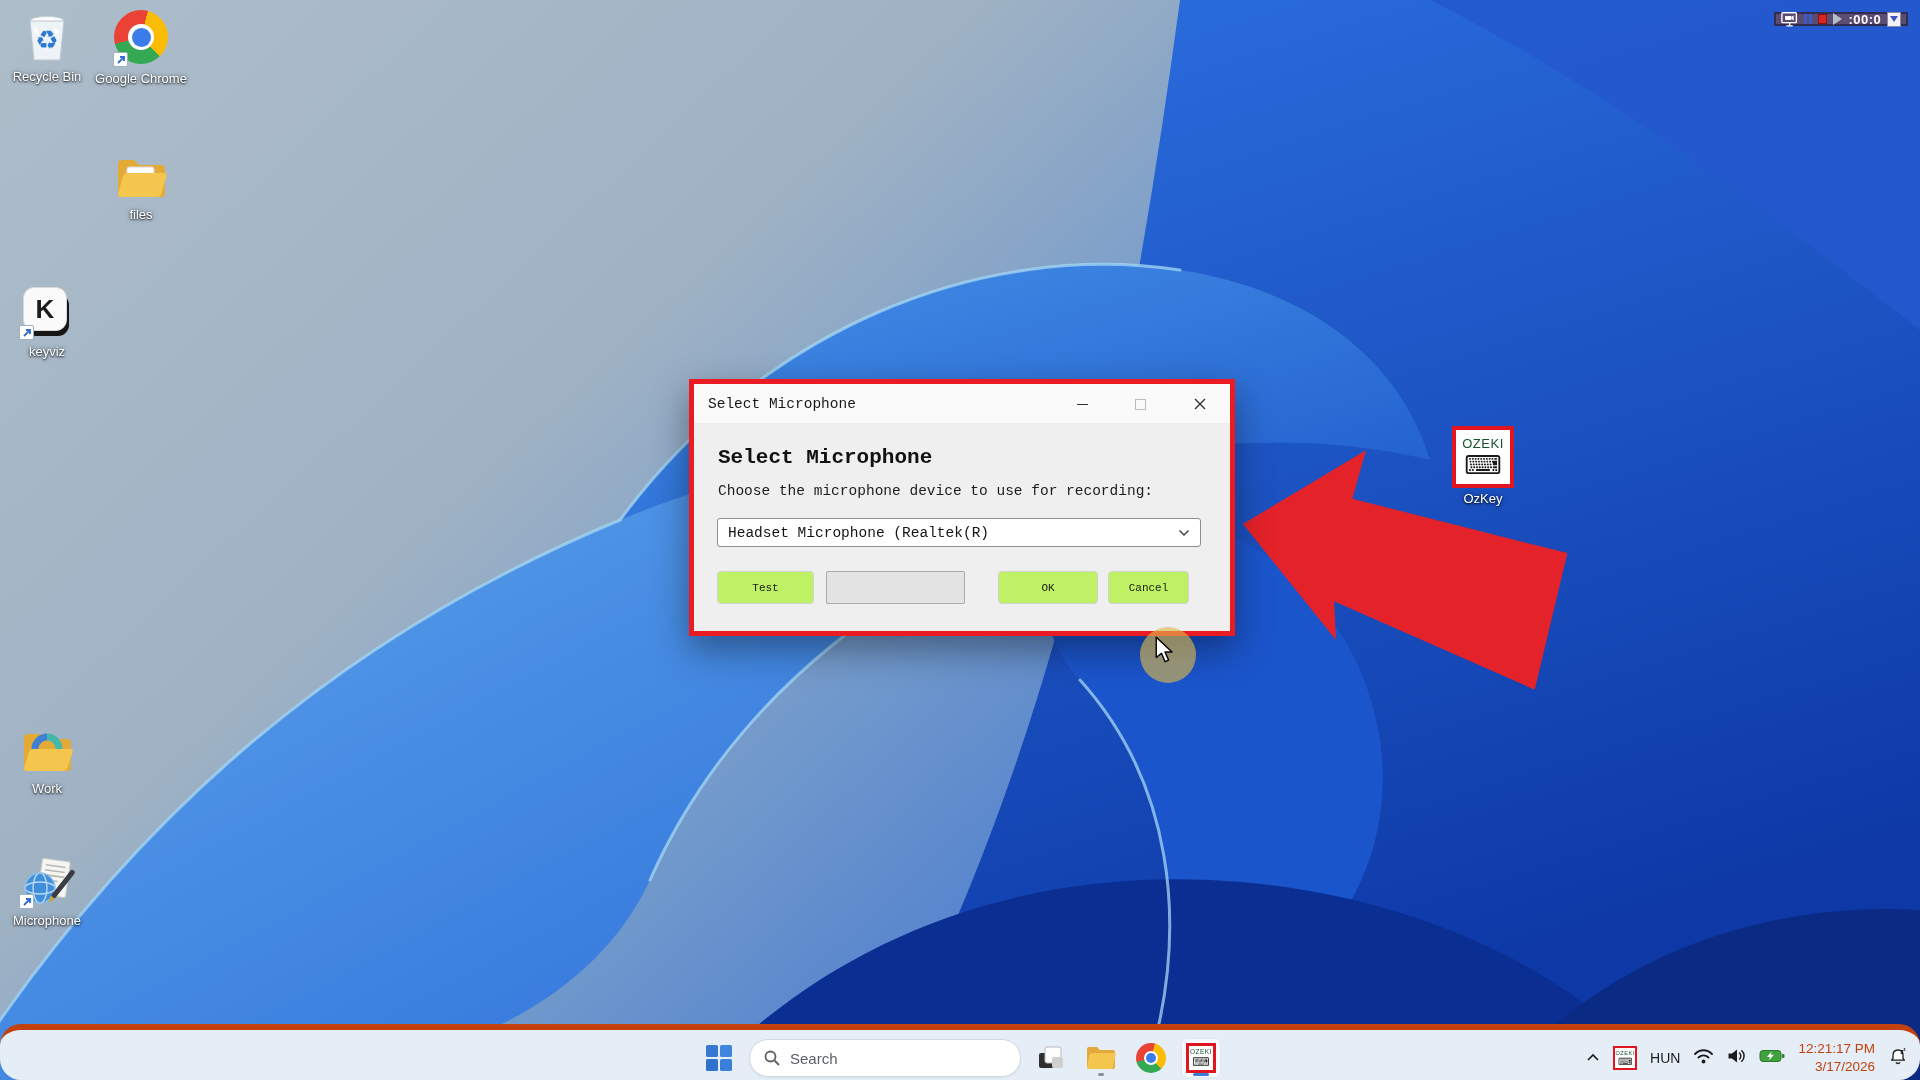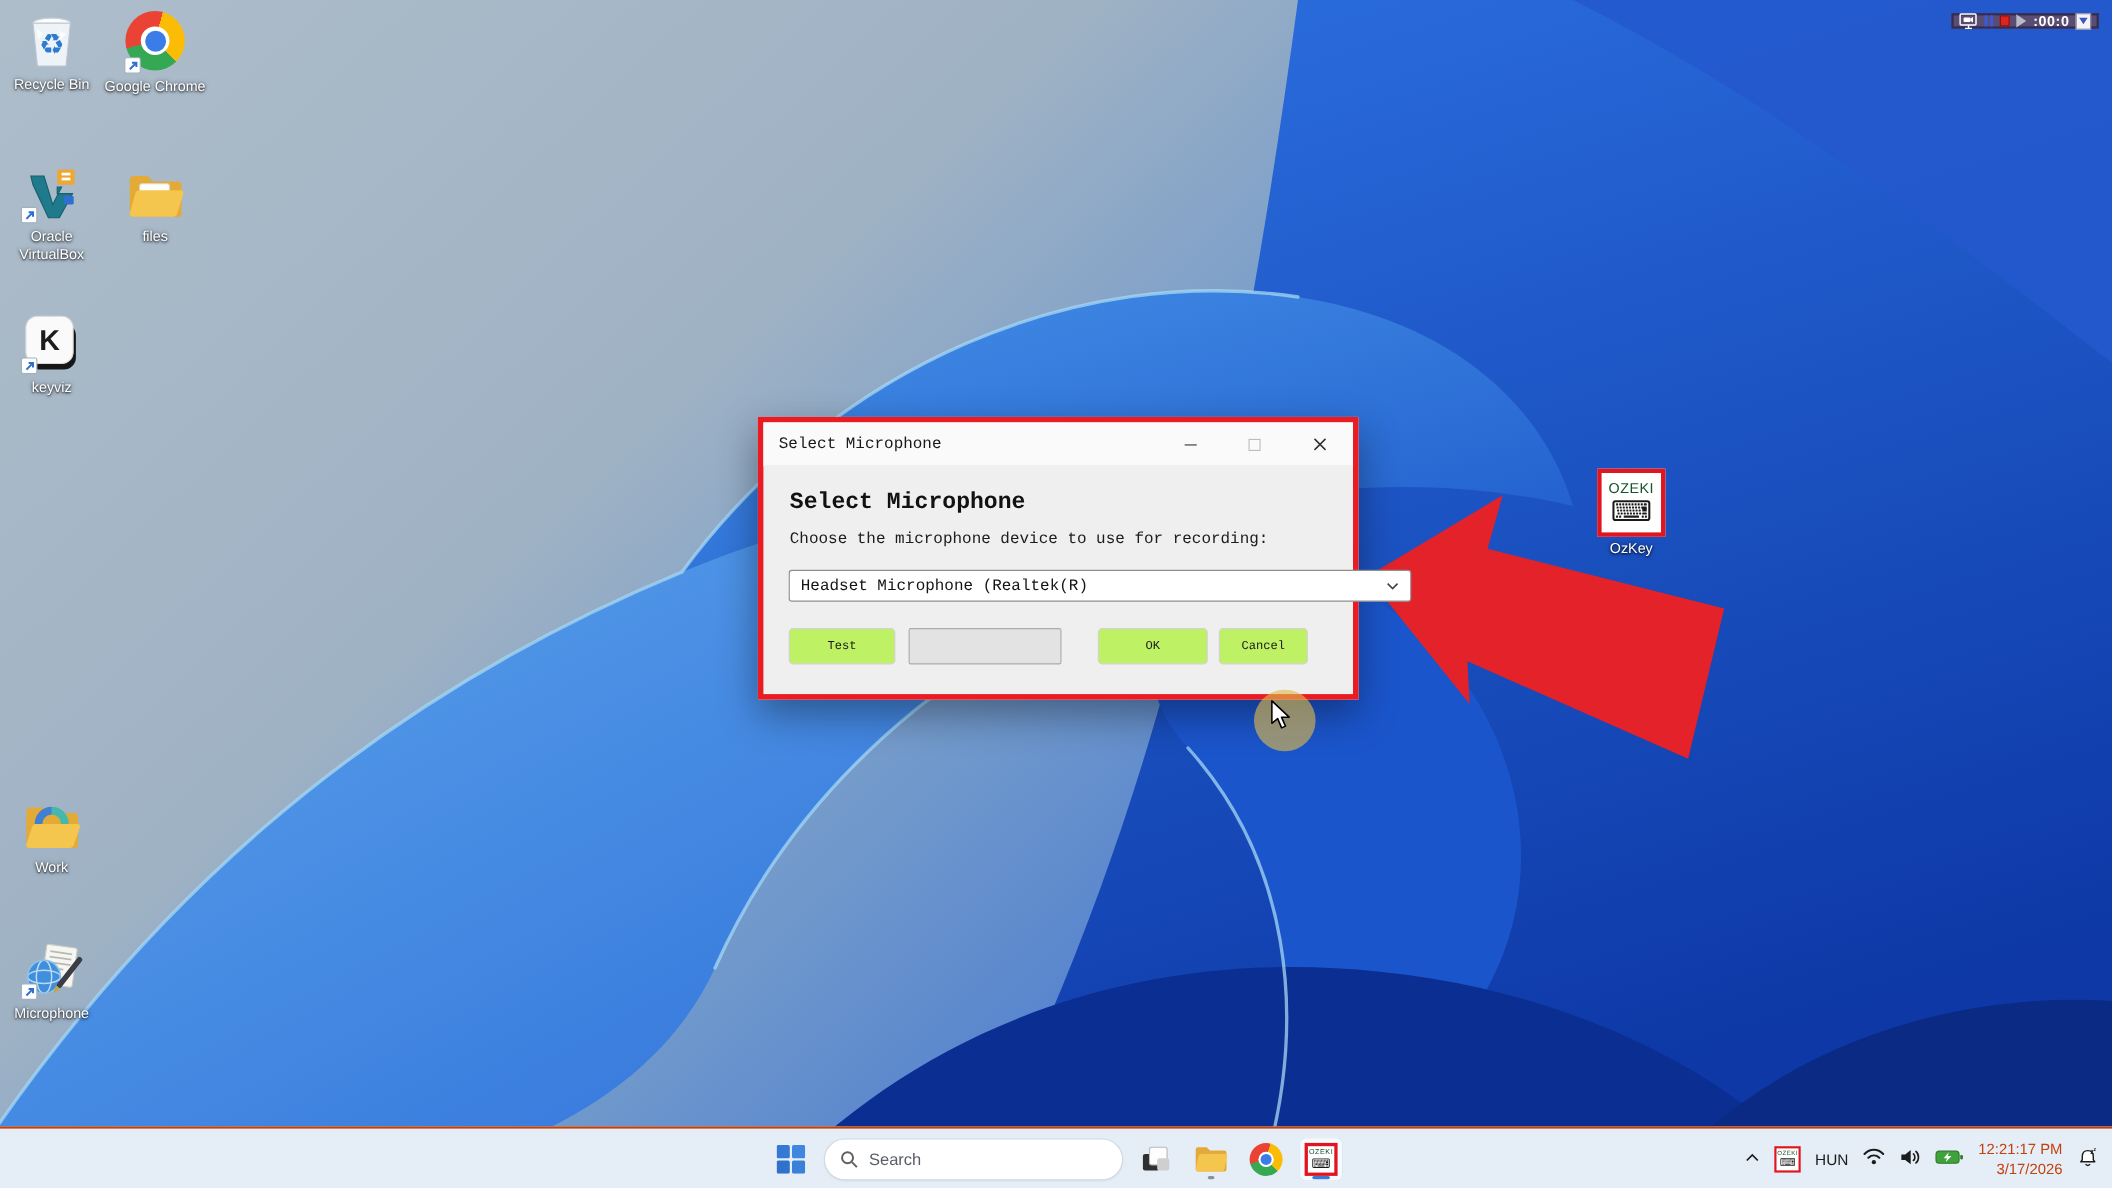--- a/index.html
+++ b/index.html
@@ -54,38 +54,38 @@
   .dlg-titlebar { position:relative; height:40px; background:#fafafa; border-bottom:1px solid #ececec;
     display:flex; align-items:center; }
   .dlg-title { font-size:14.5px; color:#191919; padding-left:14px; }
   .wbtn { position:absolute; top:0; width:36px; height:40px; display:flex; align-items:center; justify-content:center; transform:translateX(-50%); }
   .wbtn.min { left:388px; } .wbtn.max { left:446px; } .wbtn.close { left:506px; }
   .wbtn.min i { display:block; width:11px; height:0; border-top:1.6px solid #333; }
   .wbtn.max i { display:block; width:11px; height:11px; border:1.4px solid #bcbcbc; }
 
   .dlg-heading { position:absolute; left:24px; top:62px; font-size:21px; font-weight:bold; color:#111; }
   .dlg-desc { position:absolute; left:24px; top:99px; font-size:14.5px; color:#1c1c1c; }
-  .dlg-select { position:absolute; left:23px; top:134px; width:566px; height:29px; background:#fff;
+  .dlg-select { position:absolute; left:23px; top:134px; width:484px; height:29px; background:#fff;
     border:1px solid #8f8f8f; border-radius:3px; display:flex; align-items:center; justify-content:space-between;
     padding:0 10px; font-size:14.5px; color:#141414; cursor:default; }
   .dlg-btn { position:absolute; top:187px; height:33px; background:#bef264; border:1px solid #d2d2d2; border-radius:4px;
     font-size:11px; color:#1a1a1a; display:flex; align-items:center; justify-content:center; font-family:inherit; }
   .btn-test { left:23px; width:97px; }
   .meter { position:absolute; top:187px; left:132px; width:139px; height:33px; background:#e3e3e3; border:1px solid #ababab; border-radius:2px; }
   .btn-ok { left:304px; width:100px; }
   .btn-cancel { left:414px; width:81px; }
 
   
   .click-halo { position:absolute; left:1140px; top:627px; width:56px; height:56px; border-radius:50%;
     background:rgba(222,186,74,.62); z-index:9; }
   .cursor { position:absolute; left:1153px; top:636px; z-index:10; }
 
   
   .taskbar { position:absolute; left:0; bottom:0; width:1920px; height:56px; background:#e5eef7;
-    border-top:2px solid #c2410c; z-index:5; }
+    border-top:6px solid #c2410c; z-index:5;border-radius:21px; }
   .tb-center { position:absolute; left:50%; top:0; height:56px; transform:translateX(-50%);
     display:flex; align-items:center; gap:10px; }
   .tb-btn { width:40px; height:40px; border-radius:6px; display:flex; align-items:center; justify-content:center; position:relative; }
   .searchpill { width:272px; height:38px; border-radius:19px; background:#fff; border:1px solid #cfd9e4;
     display:flex; align-items:center; gap:10px; padding:0 14px; box-shadow:0 1px 2px rgba(0,0,0,.06); }
   .searchpill span { color:#5a5f66; font-size:15px; }
   .run-dot { position:absolute; bottom:2px; left:50%; transform:translateX(-50%); width:6px; height:3px; border-radius:2px; background:#8a9099; }
   .run-pill { position:absolute; bottom:2px; left:50%; transform:translateX(-50%); width:16px; height:3px; border-radius:2px; background:#3b7ad9; }
   .tb-active { background:#f6fafe; box-shadow:0 0 0 1px #dde7f1 inset; }
   .tb-oz { width:30px; height:30px; border-width:3px !important; }
@@ -183,37 +183,20 @@
         </div>
       <span class="scut">
         <svg width="10" height="10" viewBox="0 0 10 10">
             <path d="M2 8 L8 2 M4 2 H8 V6" stroke="#2f6fd0" stroke-width="1.8" fill="none"></path>
           </svg>
       </span>
     </div>
     <div class="lbl">Google Chrome</div>
   </div>
 
-  <div class="dicon" style="left:1px; top:146px;">
-    <div class="art">
-      <svg width="58" height="58" viewBox="0 0 58 58">
-        <rect x="34" y="8" width="16" height="14" rx="2" fill="#eda733"></rect>
-        <rect x="38" y="11" width="8" height="2.5" fill="#fff"></rect>
-          <rect x="38" y="15.5" width="8" height="2.5" fill="#fff"></rect>
-        <path d="M10 14 L22 14 L30 40 L38 24 L34 24 L34 30 L42 30 L48 30 L36 52 L26 52 L12 22 Z" fill="#1f7a8c" stroke="#14606f" stroke-width="1"></path>
-        <rect x="40" y="32" width="9" height="8" rx="1.5" fill="#2f6fd0"></rect>
-      </svg>
-      <span class="scut">
-        <svg width="10" height="10" viewBox="0 0 10 10">
-            <path d="M2 8 L8 2 M4 2 H8 V6" stroke="#2f6fd0" stroke-width="1.8" fill="none"></path>
-          </svg>
-      </span>
-    </div>
-    <div class="lbl">Oracle VirtualBox</div>
-  </div>
 
   <div class="dicon" style="left:95px; top:146px;">
     <div class="art">
       <svg width="58" height="58" viewBox="0 0 58 58">
         <path d="M6 18 Q6 14 10 14 L22 14 L27 19 L49 19 Q53 19 53 23 L53 48 Q53 51 50 51 L9 51 Q6 51 6 48 Z" fill="#e3ab35"></path>
         <rect x="15" y="21" width="27" height="23" rx="2" fill="#fdfdfc" stroke="#d8d8d2"></rect>
         <path d="M20 44 Q28 26 37 44 Z" fill="#e25039"></path>
         <circle cx="33" cy="30" r="3" fill="#f0f0ee"></circle>
         <path d="M6 48 L11 30 Q12 27 15 27 L52 27 Q55.5 27 54.5 30.5 L49 48.5 Q48 51 45 51 L9 51 Q6 51 6 48 Z" fill="#f5c64e"></path>
       </svg>

